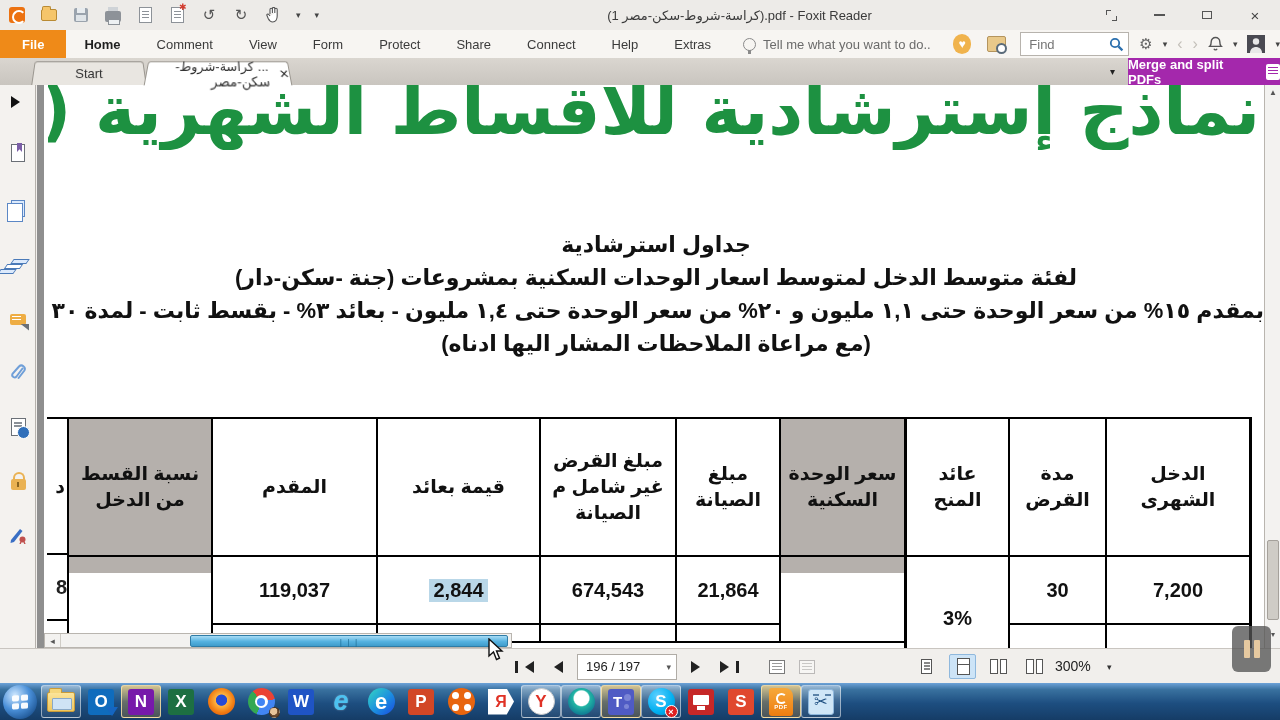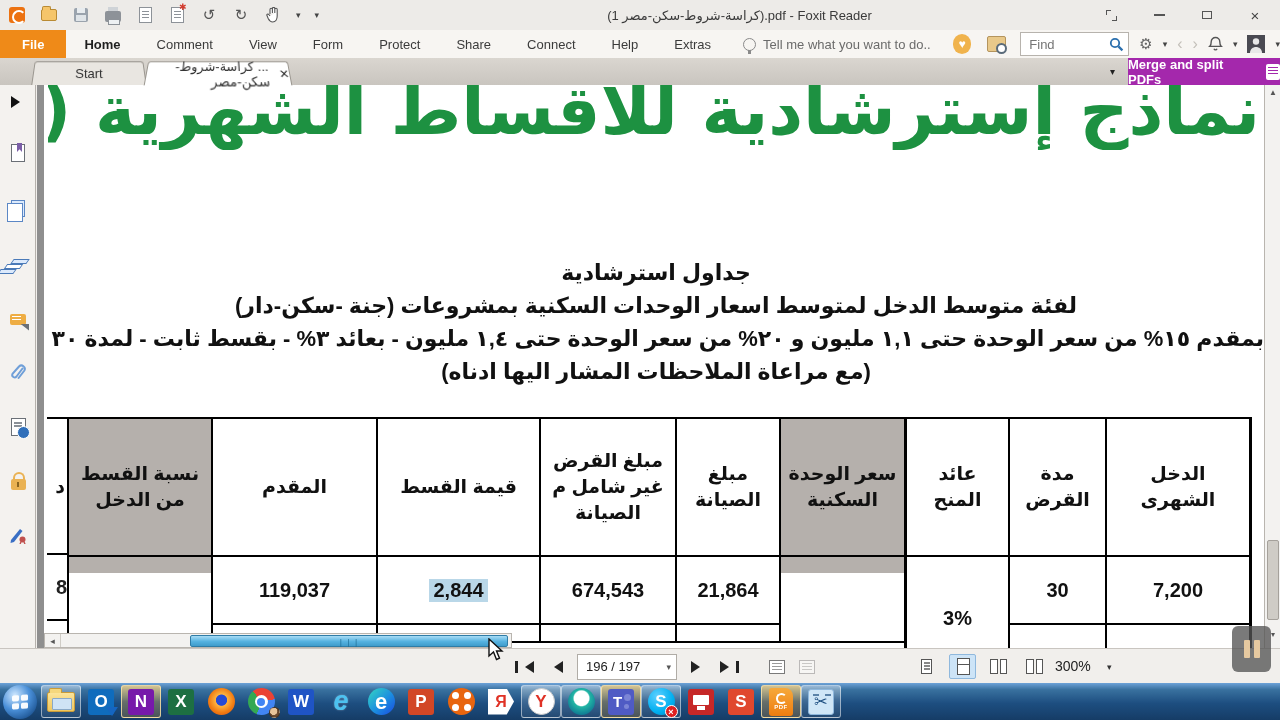--- a/index.html
+++ b/index.html
@@ -89,21 +89,21 @@
   .ic-form:after { content:""; position:absolute; right:-5px; bottom:-4px; width:11px; height:11px; background:#2f6fba; border-radius:50%; border:1.5px solid #fff; }
   .ic-lock { width:15px; height:11px; background:#eab253; border-radius:2px; position:relative; margin-top:8px; }
   .ic-lock:before { content:""; position:absolute; left:2.5px; top:-7px; width:8px; height:9px; border:2.5px solid #eab253; border-bottom:none; border-radius:6px 6px 0 0; }
   .ic-lock:after { content:""; position:absolute; left:6px; top:3px; width:2.5px; height:5px; background:#8a6420; }
   .ic-sig svg { display:block; }
 
   
   .docarea { position:absolute; left:37px; top:85px; width:1243px; height:563px; background:#8f8f8f; }
   .pdfpage { position:absolute; left:7px; top:0; width:1220px; height:563px; background:#fff; overflow:hidden; direction:rtl; }
   .gtitle { position:absolute; right:4px; top:-14px; width:1212px; white-space:nowrap; overflow:hidden; color:#1d9141; font-weight:bold; font-size:68px; letter-spacing:0; font-family:"DejaVu Sans","Liberation Sans",sans-serif; }
-  .btext { position:absolute; right:0; top:143px; width:1216px; text-align:center; color:#111; font-weight:bold; font-size:22px; line-height:33px; white-space:nowrap;margin-top:28px; }
+  .btext { position:absolute; right:0; top:143px; width:1216px; text-align:center; color:#111; font-weight:bold; font-size:22px; line-height:33px; white-space:nowrap; }
 
   .tbl { position:absolute; display:flex; direction:rtl; }
   .col { border:2px solid #000; border-right-width:1px; border-left-width:1px; display:flex; flex-direction:column; }
   .col:first-child { border-right-width:3px; }
   .col:last-child { border-left-width:3px; }
   .hcell { height:138px; display:flex; align-items:center; justify-content:center; text-align:center; font-weight:bold; font-size:19px; line-height:26px; padding:4px 6px; border-bottom:2px solid #000; background:#fff; color:#111; }
   .vcell { height:68px; display:flex; align-items:center; justify-content:center; font-weight:bold; font-size:20px; border-bottom:2px solid #000; background:#fff; color:#111; }
   .pcell { height:16px; background:#fff; }
   .gray .hcell, .gray .vcell, .gray .pcell { background:#b5b0ac; }
   .hl { background:#b9d7e8; padding:0 4px; }
@@ -380,21 +380,21 @@
           <div class="hcell">مبلغ الصيانة</div>
           <div class="vcell">21,864</div>
           <div class="pcell"></div>
         </div>
         <div class="col" style="width:136px;">
           <div class="hcell">مبلغ القرض غير شامل م الصيانة</div>
           <div class="vcell">674,543</div>
           <div class="pcell"></div>
         </div>
         <div class="col" style="width:163px;">
-          <div class="hcell">قيمة القسط</div>
+          <div class="hcell">قيمة بعائد</div>
           <div class="vcell">
               <span class="hl">2,844</span>
             </div>
           <div class="pcell"></div>
         </div>
         <div class="col" style="width:165px;">
           <div class="hcell">المقدم</div>
           <div class="vcell">119,037</div>
           <div class="pcell"></div>
         </div>

